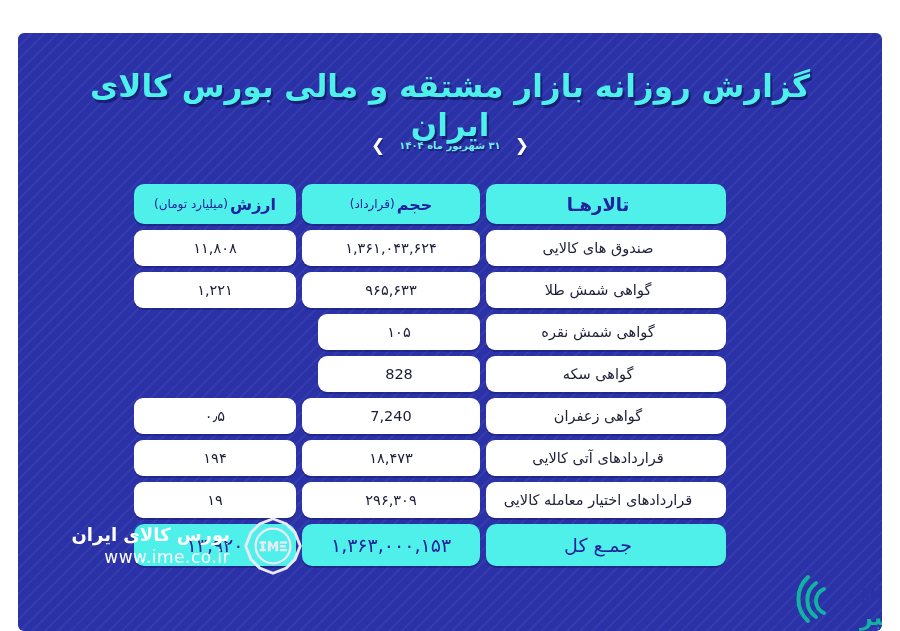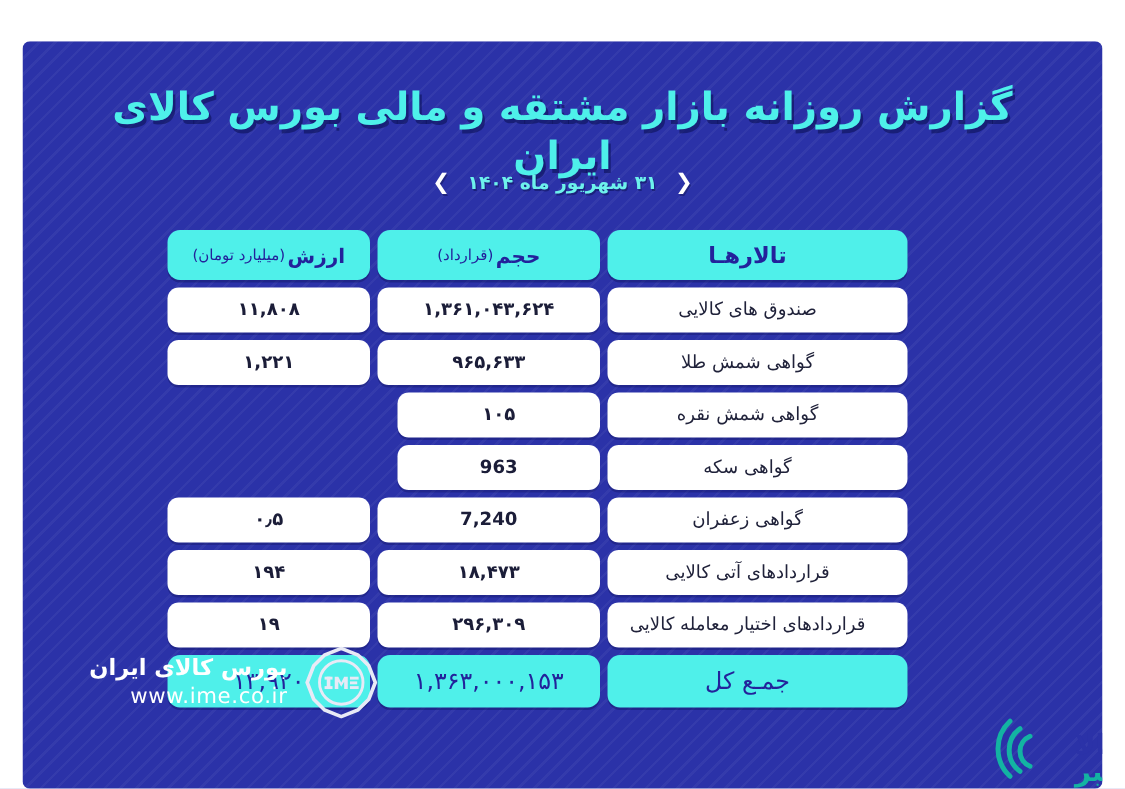--- a/index.html
+++ b/index.html
@@ -47,21 +47,21 @@
     direction:rtl;
     padding:0 28px;
   }
   .subtitle-row{
     position:absolute;left:0;right:0;top:104px;
     display:flex;align-items:center;justify-content:center;
     gap:14px;
     direction:rtl;
   }
   .subtitle{
-    font-size:15px;color:#6df2ec;font-weight:bold;
+    font-size:10px;color:#6df2ec;font-weight:bold;
     text-shadow:1px 2px 0 rgba(10,14,80,.5);
     letter-spacing:.5px;
   }
   .chev{
     color:#ffffff;font-size:17px;line-height:1;
     text-shadow:1px 2px 0 rgba(10,14,80,.45);
     font-weight:bold;
   }
   
   .table{
@@ -98,21 +98,21 @@
   .head .c-hall{ font-size:18px; letter-spacing:1px; }
   .head .c-vol,.head .c-val{ font-size:16px; }
   .head .sub{ font-size:12px; font-weight:normal; margin-right:2px;}
 
   .data .cell{
     background:#ffffff;
     color:#20223a;
     box-shadow:0 2px 0 rgba(10,14,80,.30);
   }
   .data .c-hall{ justify-content:center; font-size:14.5px;}
-  .data .c-vol, .data .c-val{ font-size:14.5px; color:#1b1d38;font-weight:bold; }
+  .data .c-vol, .data .c-val{ font-size:14.5px; color:#1b1d38; }
 
   .total .cell{
     background:#4ff0ea;
     color:#23229b;
     height:42px;
     font-size:19px;
     border-radius:10px;
     box-shadow:0 2px 0 rgba(10,14,80,.35);
   }
   .total .c-hall{ letter-spacing:.5px; }
@@ -192,21 +192,21 @@
         <div class="cell c-hall">گواهی شمش طلا</div>
         <div class="cell c-vol">۹۶۵,۶۳۳</div>
         <div class="cell c-val">۱,۲۲۱</div>
       </div>
       <div class="row data">
         <div class="cell c-hall">گواهی شمش نقره</div>
         <div class="cell c-val">۱۰۵</div>
       </div>
       <div class="row data">
         <div class="cell c-hall">گواهی سکه</div>
-        <div class="cell c-val">963</div>
+        <div class="cell c-val">828</div>
       </div>
       <div class="row data">
         <div class="cell c-hall">گواهی زعفران</div>
         <div class="cell c-vol">7,240</div>
         <div class="cell c-val">۰٫۵</div>
       </div>
       <div class="row data">
         <div class="cell c-hall">قراردادهای آتی کالایی</div>
         <div class="cell c-vol">۱۸,۴۷۳</div>
         <div class="cell c-val">۱۹۴</div>

